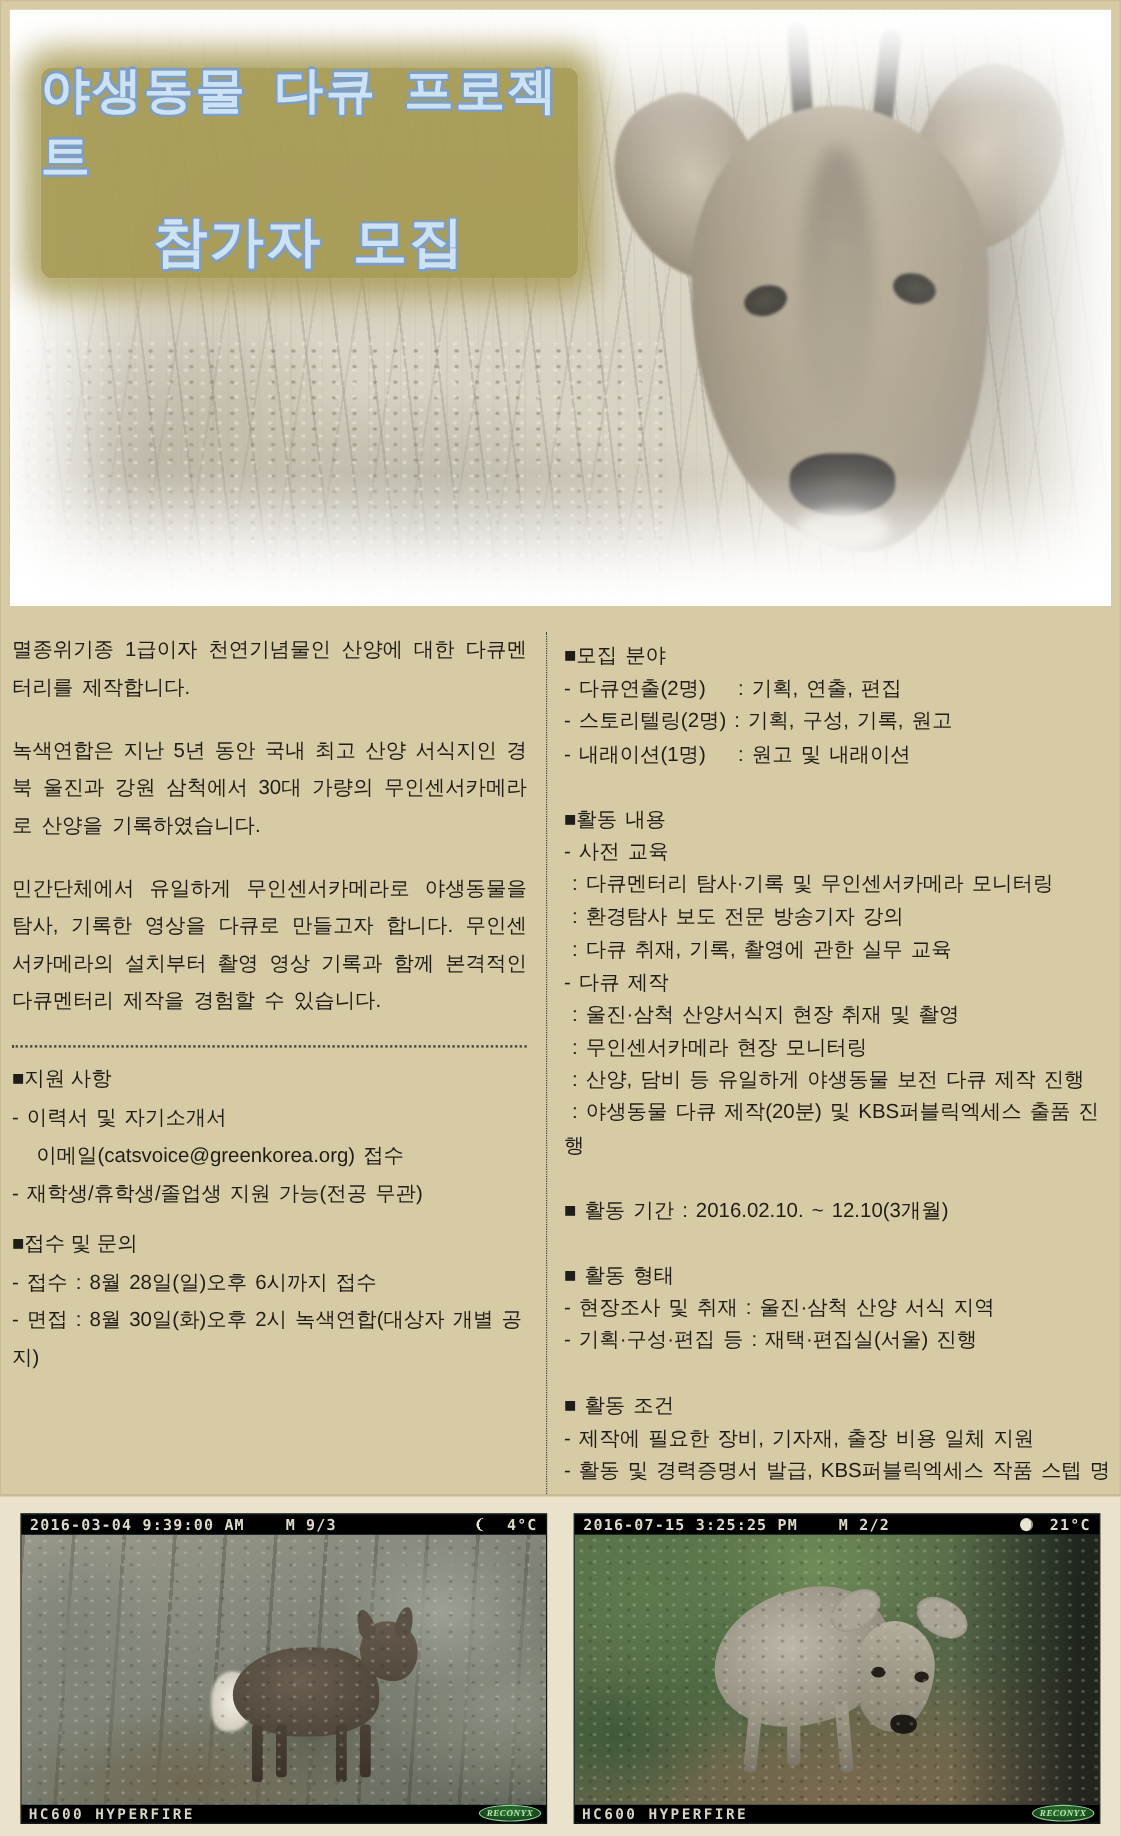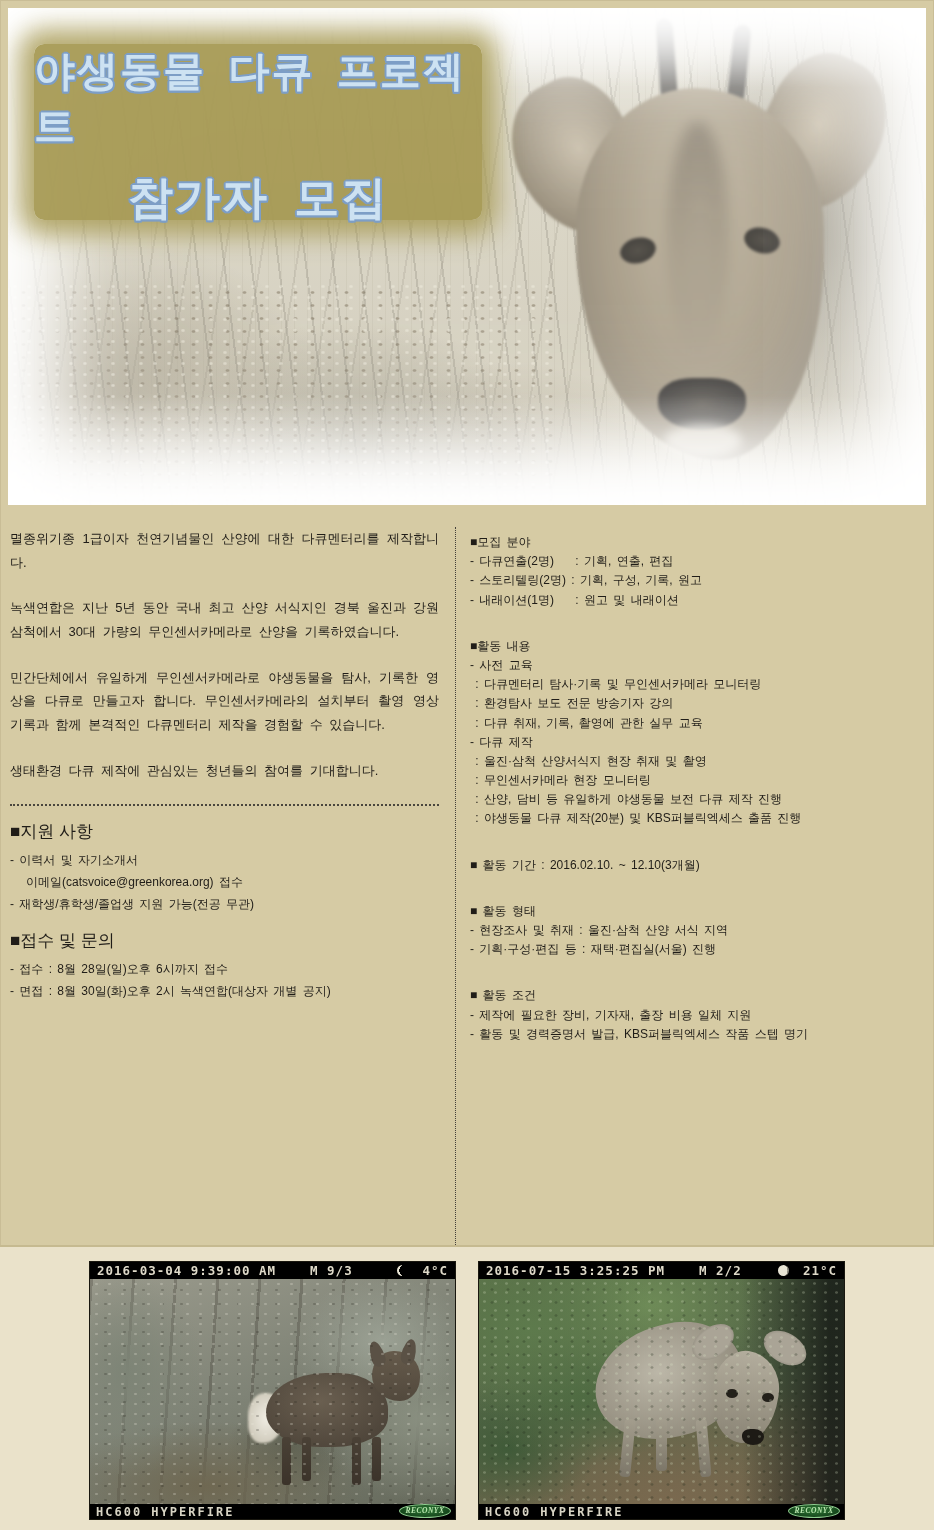--- a/index.html
+++ b/index.html
@@ -54,53 +54,53 @@
   .gh-chin { position:absolute; left:132px; top:398px; width:78px; height:34px; background:rgba(236,231,215,.75); border-radius:50%; filter:blur(5px); }
   
   .hero-fade { position:absolute; inset:0; pointer-events:none;
     background:linear-gradient(to bottom, rgba(255,255,255,.85), rgba(255,255,255,0) 16%, rgba(255,255,255,0) 78%, rgba(255,255,255,.85));
   }
   .hero::after { content:""; position:absolute; inset:0; pointer-events:none;
     box-shadow: inset 0 0 70px 40px #ffffff, inset 0 0 150px 55px rgba(255,255,255,.55); }
   .hero-wash { position:absolute; inset:0; background:rgba(255,255,255,.18); pointer-events:none; }
 
   .title-banner {
-    position:absolute; left:26px; top:36px; width:448px; height:176px;
+    position:absolute; left:26px; top:48px; width:448px; height:176px;
     background:rgba(167,154,84,.95); border-radius:10px;
     box-shadow:0 0 26px 15px rgba(167,154,84,.85);
-    display:flex; flex-direction:column; align-items:center; justify-content:space-between;
+    display:flex; flex-direction:column; align-items:center; justify-content:flex-end;
     gap:14px; z-index:2;
   }
   .title-line { font-weight:bold; color:#cde2f2; letter-spacing:2px; word-spacing:9px;
     text-shadow:2px 0 0 #7d9ec6,-2px 0 0 #7d9ec6,0 2px 0 #7d9ec6,0 -2px 0 #7d9ec6,
       1.5px 1.5px 0 #7d9ec6,-1.5px -1.5px 0 #7d9ec6,1.5px -1.5px 0 #7d9ec6,-1.5px 1.5px 0 #7d9ec6; }
   .title-line.l1 { font-size:41px; }
   .title-line.l2 { font-size:45px; word-spacing:12px;font-family:Liberation Serif, serif; }
 
   
   .content { display:flex; height:740px; padding-top:22px; overflow:hidden; }
   .col-left { width:456px; padding:0 16px 0 10px; border-right:1px dotted #44403a; }
   .col-right { flex:1; padding:6px 6px 0 14px; }
 
-  .para { font-size:13px; line-height:1.82; text-align:justify; margin-bottom:22px; word-spacing:3px; }
+  .para { font-size:17px; line-height:1.82; text-align:justify; margin-bottom:22px; word-spacing:3px; }
   .dotted-divider { border-top:2px dotted #4a463e; margin:12px 0 10px; }
 
-  .sec-line, .dline { font-size:12px; line-height:1.86; white-space:pre-wrap; word-spacing:2px; }
+  .sec-line, .dline { font-size:17px; line-height:1.86; white-space:pre-wrap; word-spacing:2px; }
   .sec-head { font-size:17px; line-height:1.9; font-weight:normal; white-space:pre-wrap; }
   .sec-gap { height:10px; }
 
   .col-right .dline { line-height:1.6; }
   .col-right .t-blank { height:27px; }
 
   
   .photo-band {
     height:285px; background:#eae2ca; border-top:2px solid #c6ba90;
     display:flex; justify-content:center; gap:24px; padding-top:15px;
   }
-  .cam-card { width:365px; height:257px; background:#0369a1; position:relative; box-shadow:0 0 0 1px #19170f; }
+  .cam-card { width:437px; height:257px; background:#0369a1; position:relative; box-shadow:0 0 0 1px #19170f; }
   .cam-bar { height:17px; background:#000; display:flex; align-items:center; padding:0 7px;
     font-family:"DejaVu Sans Mono","Liberation Mono",monospace; font-size:12.5px; font-weight:bold;
     color:#ded9c8; letter-spacing:1px; text-shadow:1px 1px 0 #000; white-space:pre; }
   .cam-bar .spacer { flex:1; }
   .cam-frame { margin-left:34px; }
   .moon { width:11px; height:11px; border-radius:50%; margin-right:14px; flex:0 0 auto; }
   .moon.crescent { background:radial-gradient(circle at 72% 50%, #000 58%, #e8e4d4 60%); }
   .moon.gibbous  { background:radial-gradient(circle at 30% 50%, #e8e4d4 64%, #8f8c80 66%); }
   .cam-body { height:225px; position:relative; overflow:hidden; }
 
@@ -194,21 +194,20 @@
 </div>
 
 <div class="content">
 
   <div class="col-left">
     <div>
 
     <p class="para t-item">멸종위기종 1급이자 천연기념물인 산양에 대한 다큐멘터리를 제작합니다.</p>
         <p class="para t-item">녹색연합은 지난 5년 동안 국내 최고 산양 서식지인 경북 울진과 강원 삼척에서 30대 가량의 무인센서카메라로 산양을 기록하였습니다.</p>
         <p class="para t-item">민간단체에서 유일하게 무인센서카메라로 야생동물을 탐사, 기록한 영상을 다큐로 만들고자 합니다. 무인센서카메라의 설치부터 촬영 영상 기록과 함께 본격적인 다큐멘터리 제작을 경험할 수 있습니다.</p>
-        <p class="para t-item">생태환경 다큐 제작에 관심있는 청년들의 참여를 기대합니다.</p>
       </div>
 
     <div class="dotted-divider"></div>
 
     <div>
       <div class="sec-head">■지원 사항</div>
       <div>
 
       <div class="sec-line t-item">- 이력서 및 자기소개서</div>
           <div class="sec-line t-item">   이메일(catsvoice@greenkorea.org) 접수</div>

